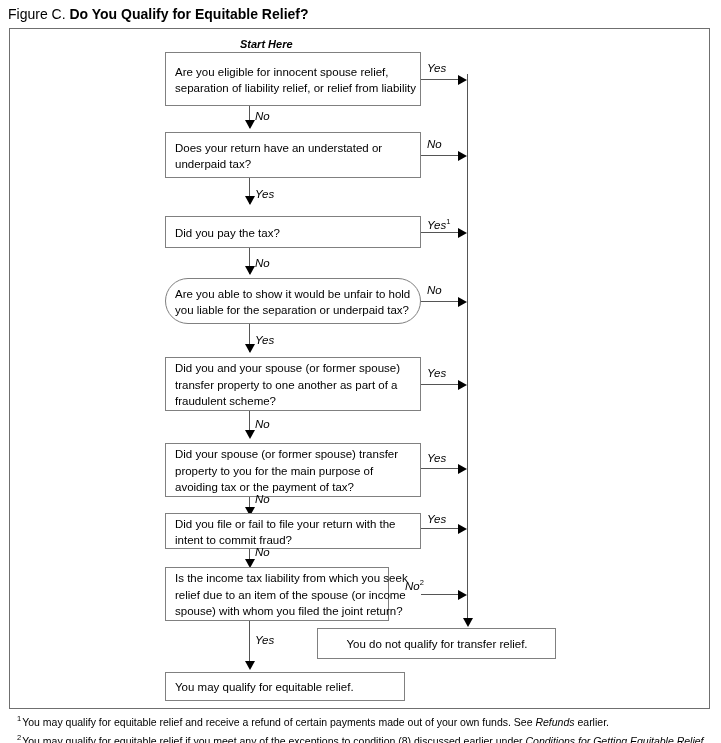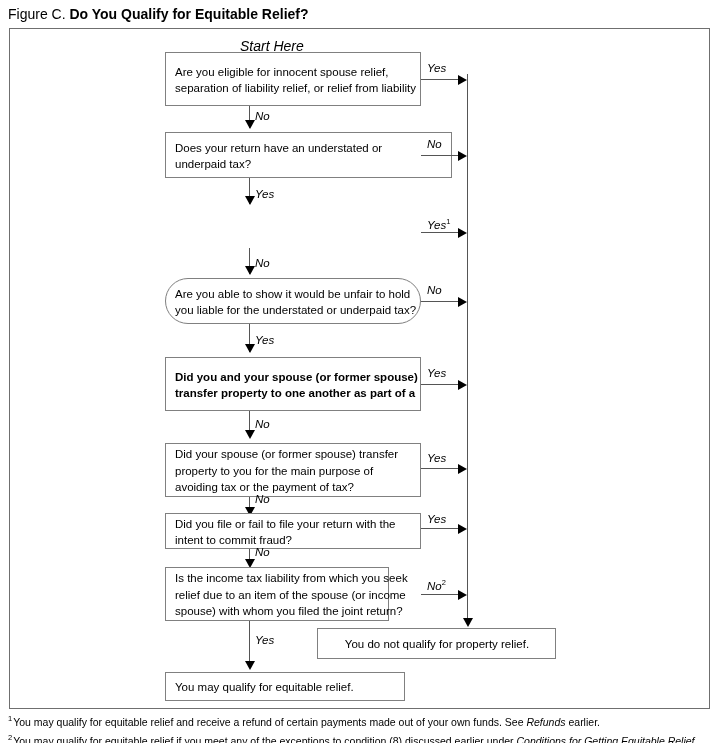--- a/index.html
+++ b/index.html
@@ -67,29 +67,30 @@
     position:absolute;
     font-size:11.5px;
     font-style:italic;
     white-space:nowrap;
     line-height:13px;
   }
   .elabel sup{font-size:7.5px;font-style:normal;vertical-align:super;}
 
   .start-here{
     position:absolute;
-    font-size:14px;font-weight:normal;font-style:italic;
+    font-size:11px;font-weight:bold;font-style:italic;
     white-space:nowrap;
   }
 
   
   .footnotes{position:absolute;left:8px;top:711px;width:710px;}
   .fn{
     font-size:10.5px;line-height:15px;white-space:nowrap;
     position:relative;
+    margin-left:9px;
   }
   .fn .mk{font-size:7.5px;vertical-align:super;margin-right:1px;}
   .fn i{font-style:italic;}
 </style>
 </head>
 <body>
 
 <div id="figure-root">
 
   <div class="fig-title">
@@ -109,52 +110,56 @@
     </div>
 
     <div class="hline" style="left:421px;top:79px;width:42px;"></div>
     <div class="arrow-right" style="left:458px;top:74.5px;"></div>
     <div class="elabel" style="left:427px;top:62px;">Yes</div>
 
     <div class="vline" style="left:249px;top:106px;height:22px;"></div>
     <div class="arrow-down" style="left:244.5px;top:120px;"></div>
     <div class="elabel" style="left:255px;top:110px;">No</div>
 
-    <div class="node" style="left:165px;top:132px;width:287px;height:46px;">
+    <div class="node" style="left:165px;top:132px;width:256px;height:46px;">
       <span class="t">Does your return have an understated or</span>
       <span class="t">underpaid tax?</span>
     </div>
     <div class="hline" style="left:421px;top:155px;width:42px;"></div>
     <div class="arrow-right" style="left:458px;top:150.5px;"></div>
     <div class="elabel" style="left:427px;top:138px;">No</div>
     <div class="vline" style="left:249px;top:178px;height:26px;"></div>
     <div class="arrow-down" style="left:244.5px;top:196px;"></div>
     <div class="elabel" style="left:255px;top:188px;">Yes</div>
 
+    <div class="node" style="left:165px;top:216px;width:256px;height:32px;">
+      <span class="t">Did you pay the tax?</span>
+    </div>
     <div class="hline" style="left:421px;top:232px;width:42px;"></div>
     <div class="arrow-right" style="left:458px;top:227.5px;"></div>
     <div class="elabel" style="left:427px;top:215px;"><span>Yes</span><sup>1</sup></div>
     <div class="vline" style="left:249px;top:248px;height:26px;"></div>
     <div class="arrow-down" style="left:244.5px;top:266px;"></div>
     <div class="elabel" style="left:255px;top:257px;">No</div>
 
     <div class="node" style="left:165px;top:278px;width:256px;height:46px;border-radius:23px;">
       <span class="t">Are you able to show it would be unfair to hold</span>
-      <span class="t">you liable for the understated or underpaid tax?</span>
+      <span class="t">you liable for the separation or underpaid tax?</span>
     </div>
     <div class="hline" style="left:421px;top:301px;width:42px;"></div>
     <div class="arrow-right" style="left:458px;top:296.5px;"></div>
     <div class="elabel" style="left:427px;top:284px;">No</div>
     <div class="vline" style="left:249px;top:324px;height:28px;"></div>
     <div class="arrow-down" style="left:244.5px;top:344px;"></div>
     <div class="elabel" style="left:255px;top:334px;">Yes</div>
 
-    <div class="node" style="left:165px;top:357px;width:256px;height:54px;font-weight:bold;">
+    <div class="node" style="left:165px;top:357px;width:256px;height:54px;">
       <span class="t">Did you and your spouse (or former spouse)</span>
       <span class="t">transfer property to one another as part of a</span>
+      <span class="t">fraudulent scheme?</span>
     </div>
     <div class="hline" style="left:421px;top:384px;width:42px;"></div>
     <div class="arrow-right" style="left:458px;top:379.5px;"></div>
     <div class="elabel" style="left:427px;top:367px;">Yes</div>
     <div class="vline" style="left:249px;top:411px;height:26px;"></div>
     <div class="arrow-down" style="left:244.5px;top:430px;"></div>
     <div class="elabel" style="left:255px;top:418px;">No</div>
 
     <div class="node" style="left:165px;top:443px;width:256px;height:54px;">
       <span class="t">Did your spouse (or former spouse) transfer</span>
@@ -179,31 +184,31 @@
     <div class="arrow-down" style="left:244.5px;top:559px;"></div>
     <div class="elabel" style="left:255px;top:546px;">No</div>
 
     <div class="node" style="left:165px;top:567px;width:224px;height:54px;">
       <span class="t">Is the income tax liability from which you seek</span>
       <span class="t">relief due to an item of the spouse (or income</span>
       <span class="t">spouse) with whom you filed the joint return?</span>
     </div>
     <div class="hline" style="left:421px;top:594px;width:42px;"></div>
     <div class="arrow-right" style="left:458px;top:589.5px;"></div>
-    <div class="elabel" style="left:427px;top:576px;"><span>No</span><sup>2</sup></div>
+    <div class="elabel" style="left:405px;top:576px;"><span>No</span><sup>2</sup></div>
 
     <div class="vline" style="left:249px;top:621px;height:46px;"></div>
     <div class="arrow-down" style="left:244.5px;top:661px;"></div>
     <div class="elabel" style="left:255px;top:634px;">Yes</div>
 
     <div class="vline" style="left:467px;top:74px;height:548px;"></div>
     <div class="arrow-down" style="left:462.5px;top:618px;"></div>
 
     <div class="node center" style="left:317px;top:628px;width:239px;height:31px;">
-      <span class="t">You do not qualify for property relief.</span>
+      <span class="t">You do not qualify for transfer relief.</span>
     </div>
 
     <div class="node" style="left:165px;top:672px;width:240px;height:29px;">
       <span class="t">You may qualify for equitable relief.</span>
     </div>
 
   </div>
 
   <div class="footnotes">
     <div class="fn">

